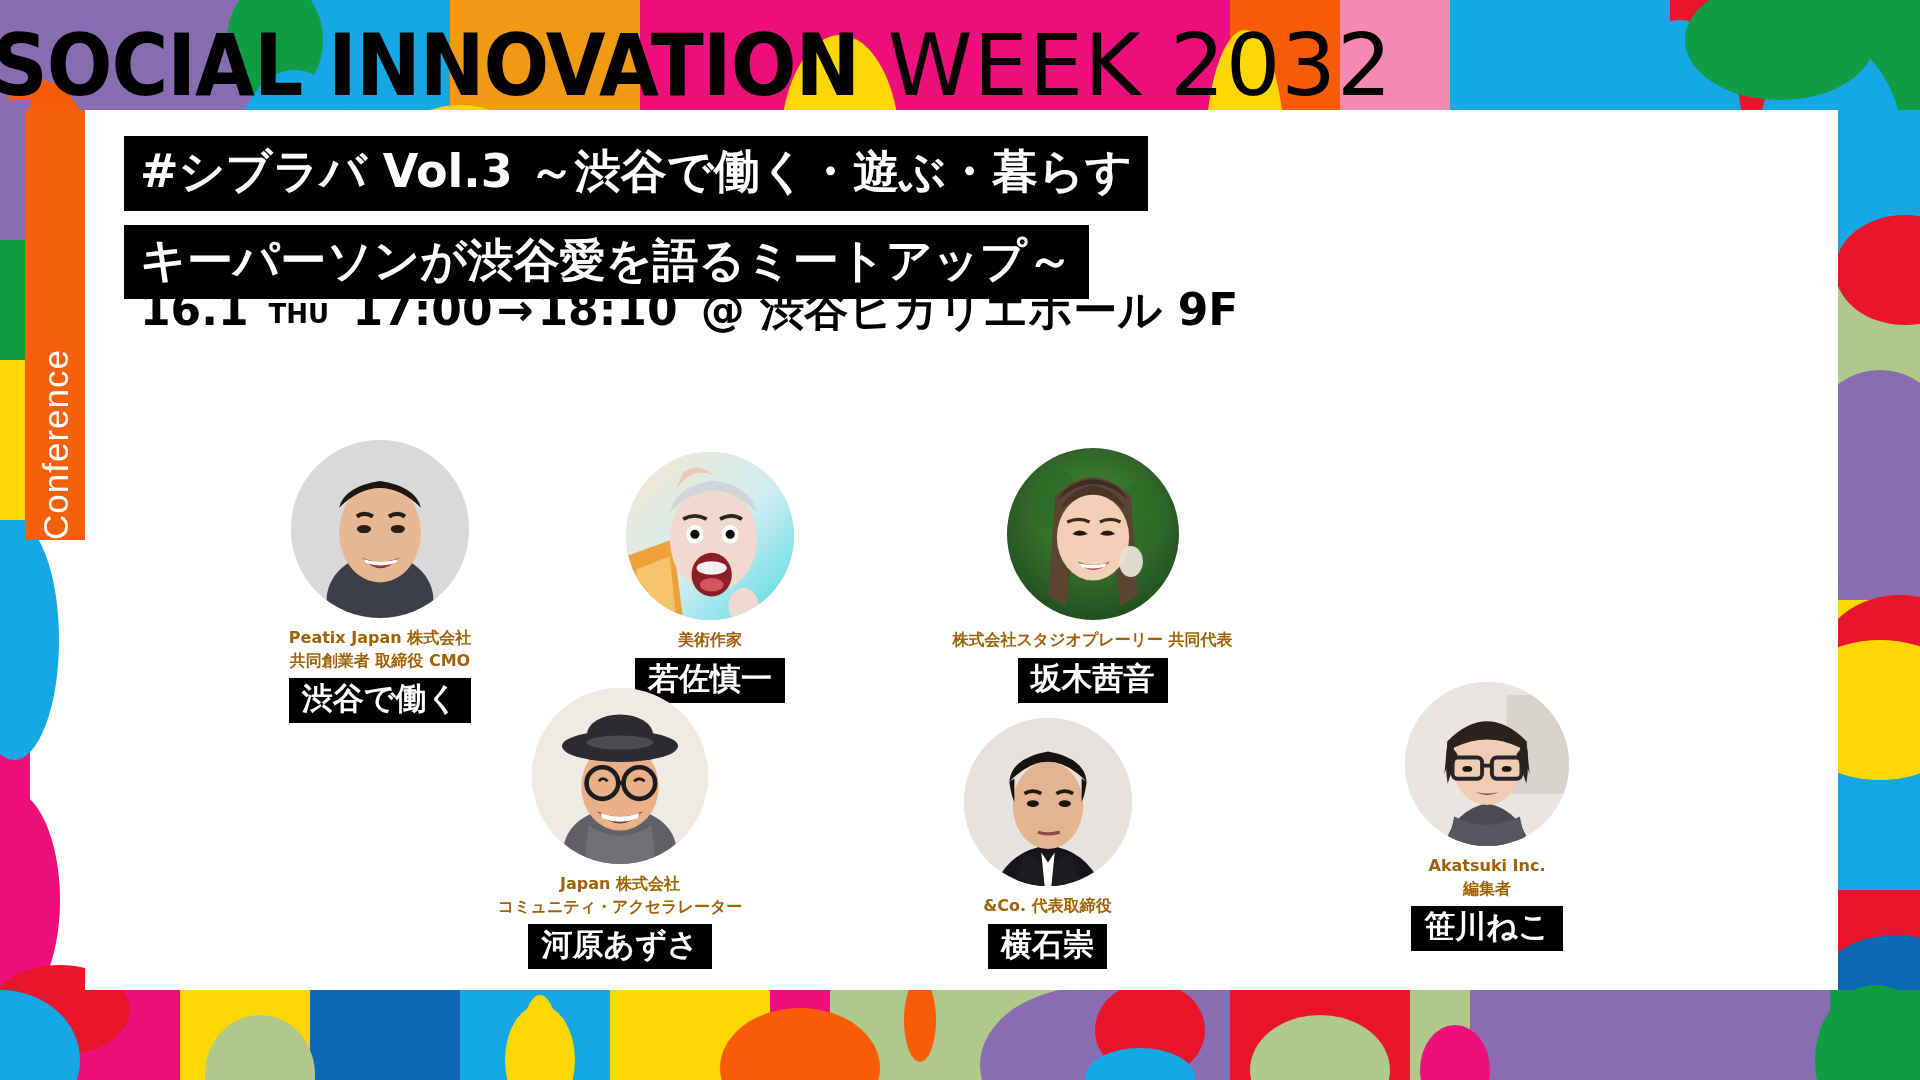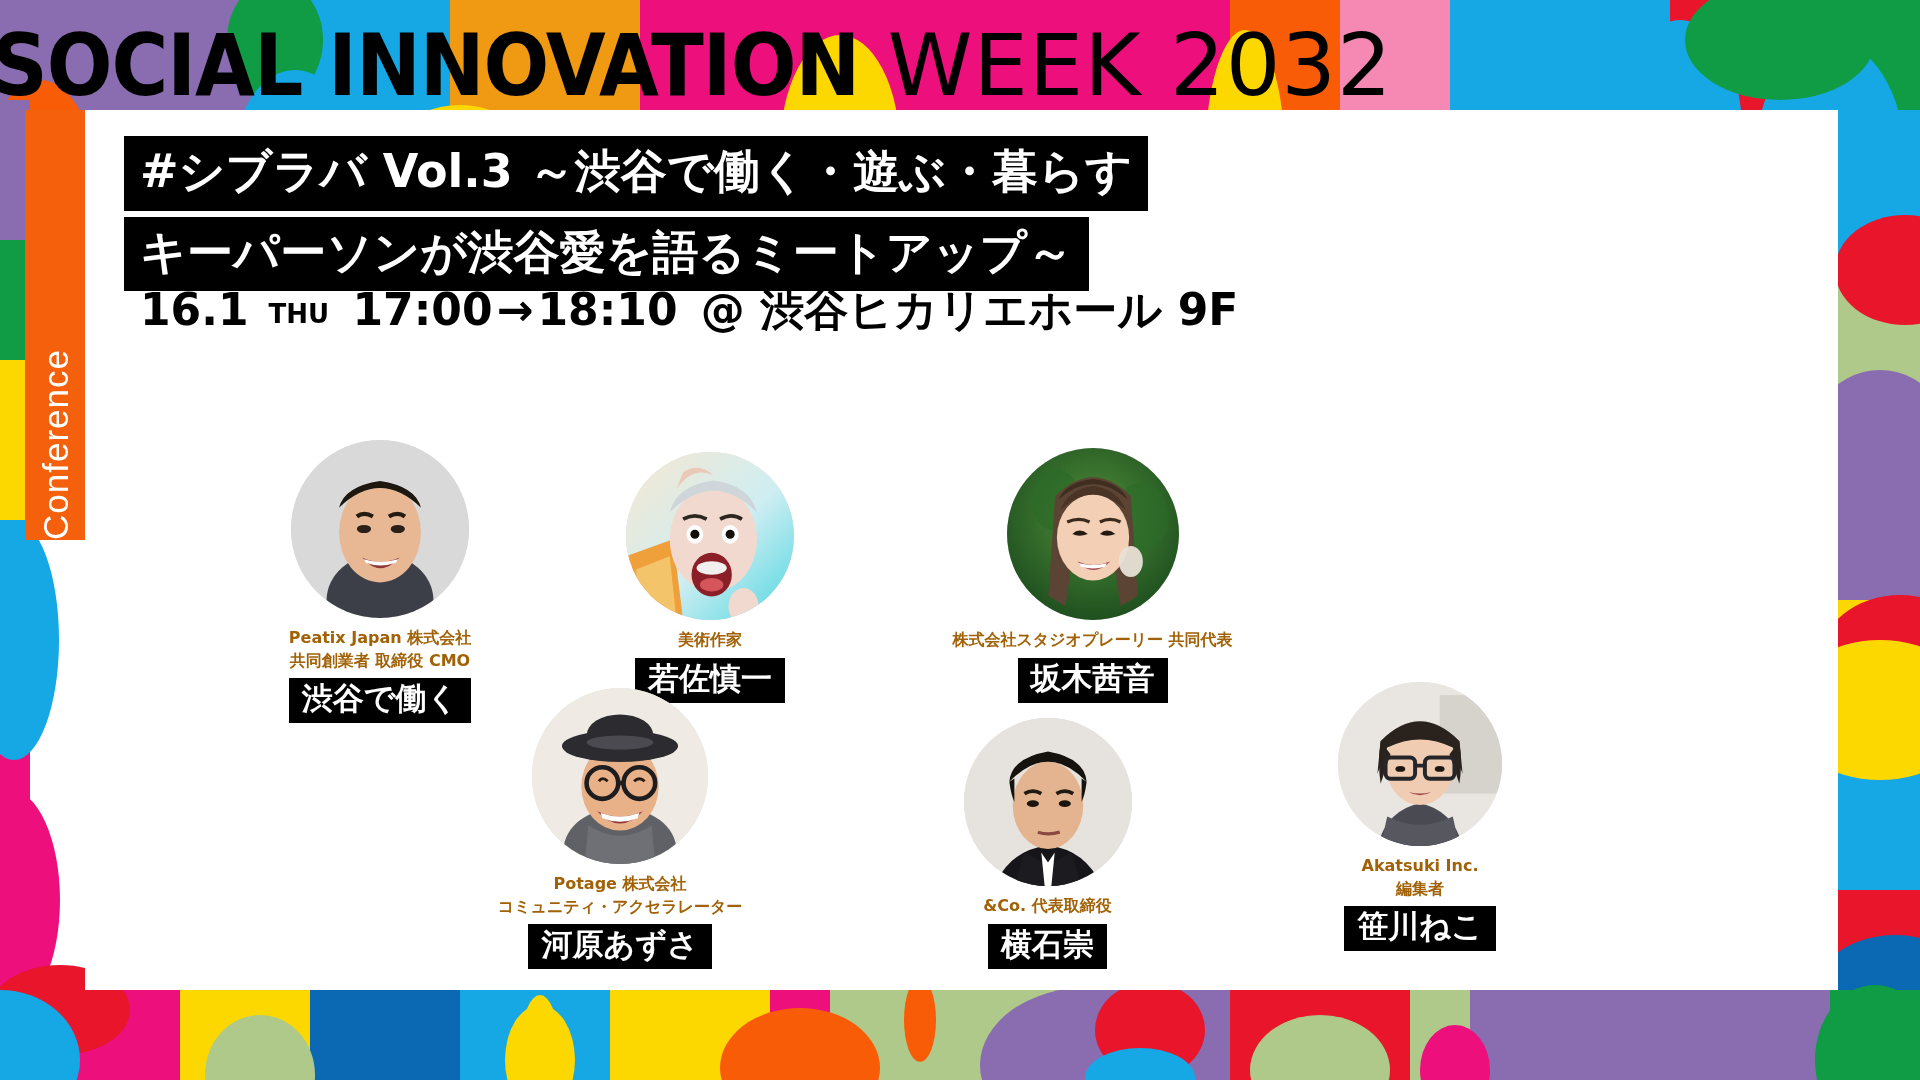--- a/index.html
+++ b/index.html
@@ -47,21 +47,21 @@
   }
 
   
   #title-block { position:absolute; left:124px; top:136px; z-index:10; }
   .title-bar {
     display:inline-block; background:#000000; color:#ffffff;
     font-size:46px; font-weight:700; line-height:1.32;
     padding:5px 16px 9px 16px; white-space:nowrap;
     font-family:"DejaVu Sans","Liberation Sans",sans-serif;
   }
-  #title-line-1 { margin-bottom:6px; }
+  #title-line-1 { margin-bottom:14px; }
 
   
   #date-line {
     position:absolute; left:140px; top:288px; z-index:10;
     color:#000000; font-size:44px; font-weight:700; line-height:1;
     white-space:nowrap;
     font-family:"DejaVu Sans","Liberation Sans",sans-serif;
   }
   #date-line .dow { font-size:26px; font-weight:700; vertical-align:2px;margin-left:20px; }
   #date-line .sep  { padding:0 4px; }
@@ -282,21 +282,21 @@
         <circle cx="61" cy="54" r="9" fill="none" stroke="#1d1d20" stroke-width="2.6"></circle>
         <line x1="49" y1="54" x2="52" y2="54" stroke="#1d1d20" stroke-width="2.6"></line>
         <path d="M38 53 Q40 50 43 53" stroke="#241a12" stroke-width="1.6" fill="none"></path>
         <path d="M58 53 Q61 50 64 53" stroke="#241a12" stroke-width="1.6" fill="none"></path>
         <path d="M37 70 Q50 84 63 70 Q50 76 37 70Z" fill="#8d3434"></path>
         <path d="M39 71 Q50 75 61 71 L60 74 Q50 78 40 74Z" fill="#ffffff"></path>
         <path d="M32 78 Q50 90 68 78 L70 100 L30 100Z" fill="#6e7076"></path>
       </svg>
   </div>
   <div class="affil">
-    <div>Potage 株式会社</div>
+    <div>Japan 株式会社</div>
     <div>コミュニティ・アクセラレーター</div>
   </div>
   <div class="name-badge">河原あずさ</div>
 </div>
 
 <div class="speaker" style="left:910px; top:718px; width:275px;">
   <div class="portrait" style="width:168px;height:168px;">
     <svg viewBox="0 0 100 100">
         <rect width="100" height="100" fill="#e6e3de"></rect>
         <path d="M18 100 Q28 78 50 76 Q72 78 82 100Z" fill="#16161a"></path>
@@ -312,21 +312,21 @@
         <path d="M36 80 L50 88 L64 80 L70 100 L30 100Z" fill="#1c1c20"></path>
         <path d="M46 80 L50 86 L54 80 L52 100 L48 100Z" fill="#ffffff"></path>
       </svg>
   </div>
   <div class="affil">
     <div>&amp;Co. 代表取締役</div>
   </div>
   <div class="name-badge">横石崇</div>
 </div>
 
-<div class="speaker" style="left:1275px; top:682px; width:290px;">
+<div class="speaker" style="left:1342px; top:682px; width:290px;">
   <div class="portrait" style="width:164px;height:164px;">
     <svg viewBox="0 0 100 100">
         <rect width="100" height="100" fill="#e9e6e2"></rect>
         <rect x="62" y="8" width="38" height="60" fill="#d6d2cc"></rect>
         <path d="M24 100 Q30 78 50 74 Q70 78 76 100Z" fill="#4a4a52"></path>
         <ellipse cx="50" cy="50" rx="21" ry="25" fill="#f0cdb2"></ellipse>
         <path d="M26 36 Q50 12 74 36 L76 56 L70 40 Q50 30 30 40 L24 56Z" fill="#2a231d"></path>
         <path d="M26 36 Q24 50 26 62 L32 44Z" fill="#2a231d"></path>
         <path d="M74 36 Q76 50 74 62 L68 44Z" fill="#2a231d"></path>
         <rect x="29" y="46" width="18" height="13" rx="3" fill="none" stroke="#26262a" stroke-width="2.4"></rect>

